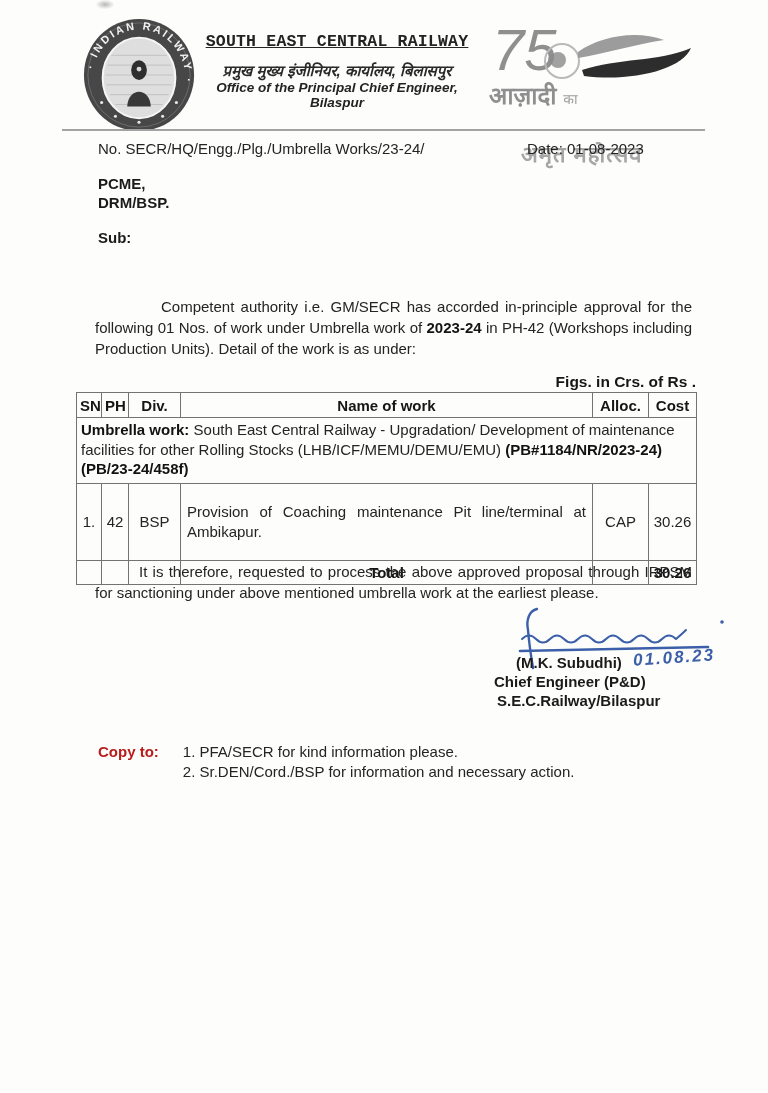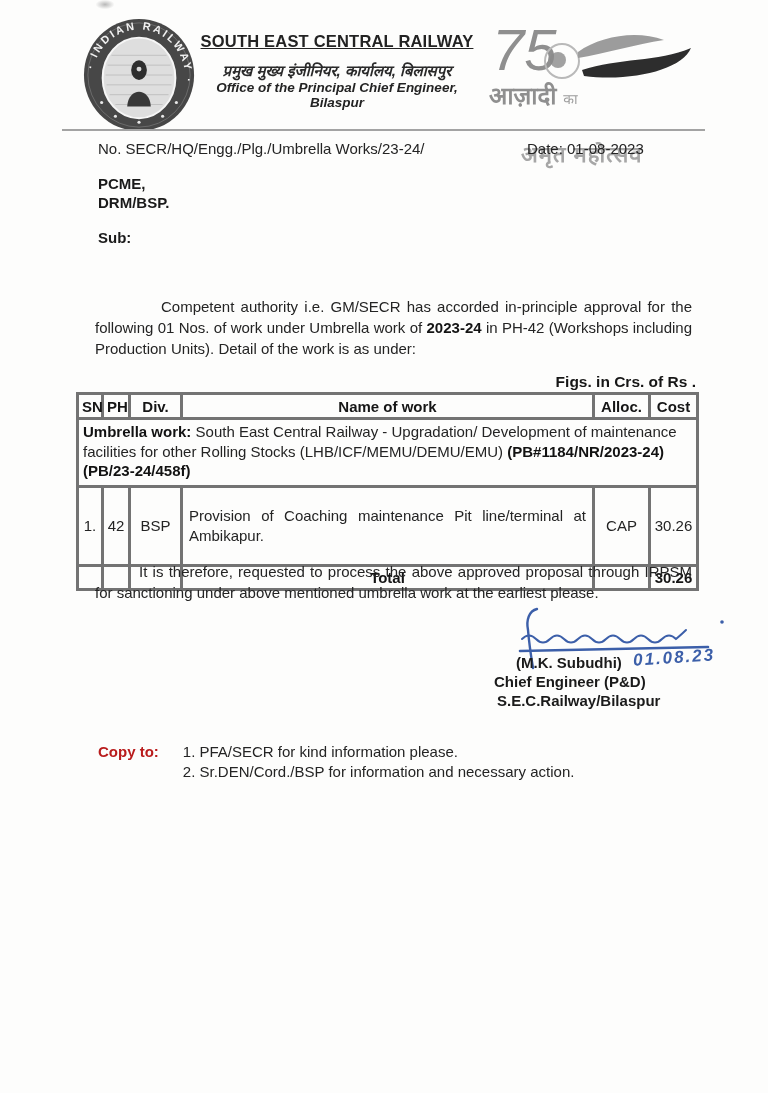--- a/index.html
+++ b/index.html
@@ -15,21 +15,21 @@
   }
   .smudge {
     position:absolute; left:96px; top:0; width:18px; height:9px;
     background:radial-gradient(ellipse at center,#9b9b9b 0%,rgba(170,170,170,0) 75%);
     opacity:.7;
   }
   
   .emblem { position:absolute; left:76px; top:16px; width:128px; height:118px; }
   .head-center { position:absolute; left:196px; top:30px; width:282px; text-align:center; }
   .rly-hindi   { font-size:20px; font-weight:bold; color:#1c1c1c; }
-  .rly-eng     { font-size:16.5px; font-weight:bold; color:#232323; text-decoration:underline; letter-spacing:.2px; margin-top:2px;}
+  .rly-eng     { font-size:16.5px; font-weight:bold; color:#232323; text-decoration:underline; letter-spacing:.2px; margin-top:2px;font-family:Liberation Mono, monospace;}
   .off-hindi   { font-size:15px; font-weight:bold; font-style:italic; color:#2a2a2a; margin-top:9px;}
   .off-eng     { font-size:13.5px; font-weight:bold; font-style:italic; color:#232323; margin-top:0;}
   .logo75 { position:absolute; left:486px; top:14px; width:222px; height:120px;text-align:right; }
   .azadi1 { position:absolute; left:489px; top:78px; font-size:24px; color:#8f8f8f; font-weight:bold; }
   .azadi1 .ka { font-size:14px; color:#9d9d9d; font-weight:normal; }
   .azadi2 { position:absolute; left:521px; top:102px; font-size:22px; color:#a6a6a6; font-weight:bold; letter-spacing:1px;margin-top:36px;}
   .sep { position:absolute; left:62px; top:129px; width:643px; height:2px; background:#a3a3a3; }
   
   .ref-no   { position:absolute; left:98px;  top:140px; font-size:15px; }
   .ref-date { position:absolute; left:527px; top:140px; font-size:15px; }
@@ -39,21 +39,21 @@
   .subject { position:absolute; left:98px; top:228px; width:570px; display:flex; font-size:15px; line-height:19px;}
   .sub-label { font-weight:bold; width:37px; flex:0 0 37px; color:#1a1a1a;}
   
   .para { position:absolute; left:95px; width:597px; font-size:15px; line-height:21px; text-align:justify; }
   .para1 { top:296px; text-indent:66px; }
   .closing { top:561px; text-indent:44px; }
   .para b { color:#141414; }
   
   .figs { position:absolute; left:440px; top:373px; width:256px; text-align:right; font-size:15.5px; font-weight:bold; color:#161616;}
   table.works { position:absolute; left:76px; top:392px; width:620px; border-collapse:collapse; font-size:15px; table-layout:fixed;}
-  table.works td, table.works th { border:3px solid #737373; padding:1px 3px; }
+  table.works td, table.works th { border:1px solid #737373; padding:1px 3px; }
   table.works th { font-weight:bold; text-align:center; height:25px; color:#161616;}
   .umb-cell { line-height:19.5px; padding:2px 4px 4px 4px !important; text-align:left;}
   .umb-cell b { color:#121212; }
   .row-data td { height:56px; vertical-align:middle; text-align:center;}
   .cell-name { text-align:justify !important; line-height:20px; padding:18px 6px !important;}
   .row-total td { height:24px; text-align:center; }
   .row-total .t-label { font-weight:bold; color:#141414;}
   .row-total .t-cost  { font-weight:bold; color:#141414;}
   
   .sig-ink  { position:absolute; left:512px; top:606px; width:218px; height:64px; }

